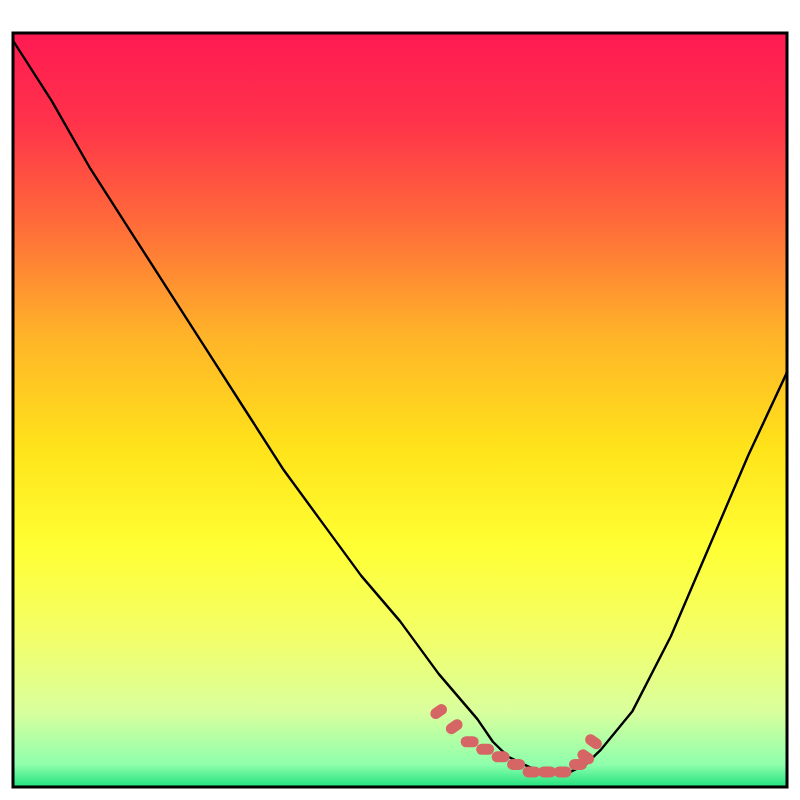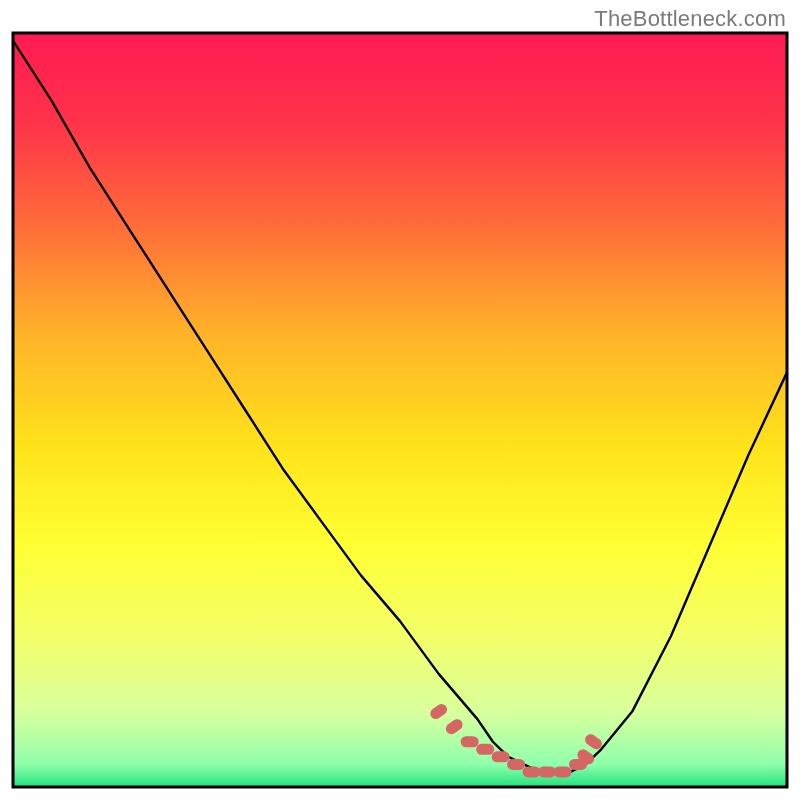--- a/index.html
+++ b/index.html
@@ -27,21 +27,20 @@
     width: 780px;
     height: 760px;
   }
   svg { display: block; }
 </style>
 </head>
 <body>
 
 <div class="container">
 
-  <div class="watermark">TheBottleneck.com</div>
 
   <div class="plot-stage">
     <svg id="chart-svg" width="780" height="760" viewBox="0 0 780 760">
       <defs>
         <linearGradient id="bg-grad" x1="0" y1="0" x2="0" y2="1">
             <stop offset="0.0%" stop-color="#ff1a52"></stop>
             <stop offset="12.0%" stop-color="#ff334a"></stop>
             <stop offset="25.0%" stop-color="#ff6a3a"></stop>
             <stop offset="40.0%" stop-color="#ffb329"></stop>
             <stop offset="55.0%" stop-color="#ffe31a"></stop>

